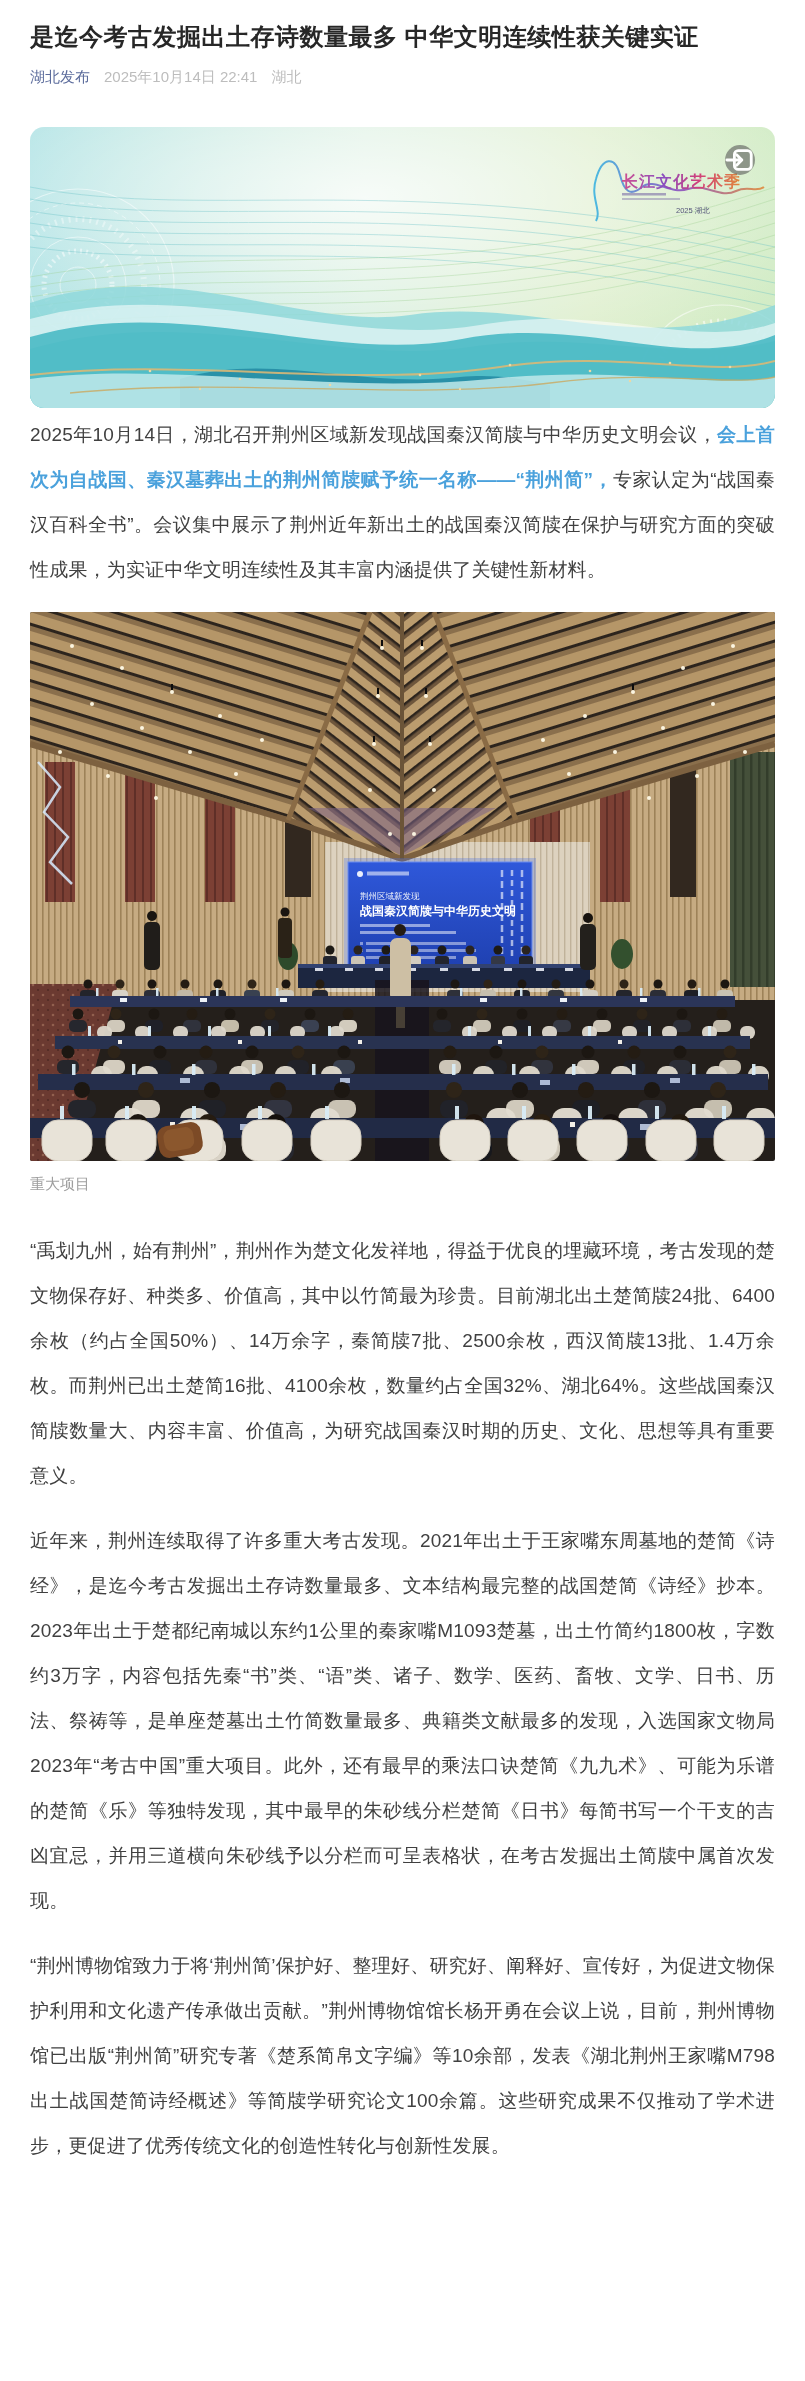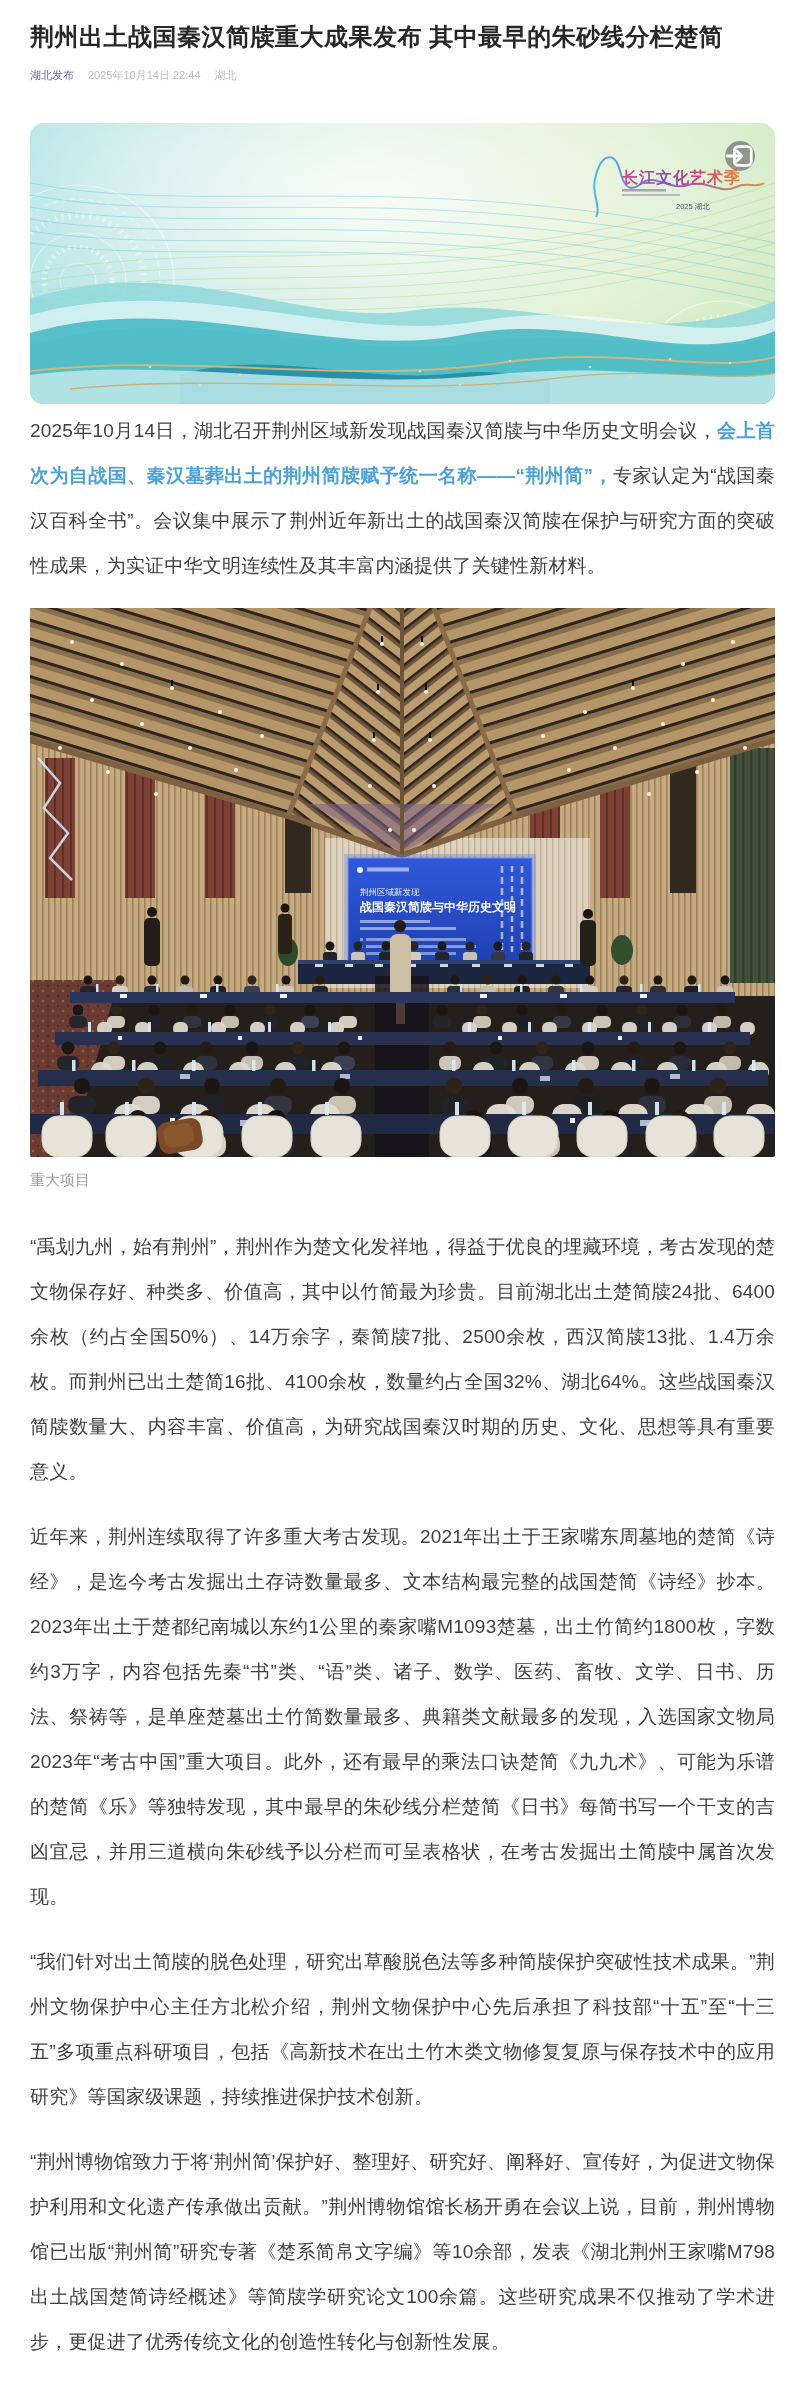--- a/index.html
+++ b/index.html
@@ -1,41 +1,41 @@
 <!DOCTYPE html>
 <html><head>
 <meta charset="utf-8">
 <style>
   *{box-sizing:border-box}
   html,body{margin:0;padding:0;background:#ffffff}
   body{width:805px;font-family:"Liberation Sans","DejaVu Sans",sans-serif;color:#3d3d3d}
   .article{padding:14px 30px 8px}
   .title{font-size:24px;line-height:34px;font-weight:700;color:#272727;margin:6px 0 14px;letter-spacing:.5px}
-  .byline{display:flex;align-items:center;gap:14px;font-size:11px;color:#bdbdbd;margin:0 0 40px}
+  .byline{display:flex;align-items:center;gap:14px;font-size:15px;color:#bdbdbd;margin:0 0 40px}
   .byline .source{color:#5c6c9c;text-decoration:none;cursor:pointer}
   .banner{position:relative;width:100%;height:281px;margin:0 0 4px;border-radius:14px;overflow:hidden}
   .banner svg{display:block;width:100%;height:100%}
   .expand-btn{position:absolute;top:18px;right:20px;width:30px;height:30px;border-radius:50%;background:rgba(90,90,90,.6);display:flex;align-items:center;justify-content:center;cursor:pointer}
   .para{font-size:19px;line-height:45px;text-align:justify;color:#404040;margin:0 0 20px;letter-spacing:.2px}
   .para .hl{color:#4aa1dc;font-weight:700}
   figure{margin:0}
   .photo{width:100%;margin:2px 0 0}
   .photo svg{display:block;width:100%;height:549px;border-radius:2px}
   .caption{font-size:15px;color:#9e9e9e;margin:14px 0 34px}
 </style>
 </head>
 <body>
 
 <article class="article">
 
-  <h1 class="title">荆州出土战国秦汉简牍重大成果发布 其中最早的朱砂线分栏楚简</h1>
+  <h1 class="title">是迄今考古发掘出土存诗数量最多 中华文明连续性获关键实证</h1>
 
   <div class="byline">
     <a class="source">湖北发布</a>
-    <span>2025年10月14日 22:44</span>
+    <span>2025年10月14日 22:41</span>
     <span>湖北</span>
   </div>
 
   <figure class="banner">
     <svg viewBox="0 0 745 281" preserveAspectRatio="none">
       <defs>
         <linearGradient id="bbg" x1="0" y1="0" x2="1" y2="0">
           <stop offset="0" stop-color="#aee2e4"></stop>
             <stop offset=".45" stop-color="#d6eedd"></stop>
           <stop offset=".75" stop-color="#ddeecb"></stop>
@@ -624,16 +624,15 @@
             <rect x="134" y="516" width="30" height="22" rx="8" fill="#8f5a30" opacity=".8"></rect>
           </g>
         </g>
       </g>
     </svg>
     <figcaption class="caption">重大项目</figcaption>
   </figure>
 
   <p class="para">“禹划九州，始有荆州”，荆州作为楚文化发祥地，得益于优良的埋藏环境，考古发现的楚文物保存好、种类多、价值高，其中以竹简最为珍贵。目前湖北出土楚简牍24批、6400余枚（约占全国50%）、14万余字，秦简牍7批、2500余枚，西汉简牍13批、1.4万余枚。而荆州已出土楚简16批、4100余枚，数量约占全国32%、湖北64%。这些战国秦汉简牍数量大、内容丰富、价值高，为研究战国秦汉时期的历史、文化、思想等具有重要意义。</p>
   <p class="para">近年来，荆州连续取得了许多重大考古发现。2021年出土于王家嘴东周墓地的楚简《诗经》，是迄今考古发掘出土存诗数量最多、文本结构最完整的战国楚简《诗经》抄本。 2023年出土于楚都纪南城以东约1公里的秦家嘴M1093楚墓，出土竹简约1800枚，字数约3万字，内容包括先秦“书”类、“语”类、诸子、数学、医药、畜牧、文学、日书、历法、祭祷等，是单座楚墓出土竹简数量最多、典籍类文献最多的发现，入选国家文物局2023年“考古中国”重大项目。此外，还有最早的乘法口诀楚简《九九术》、可能为乐谱的楚简《乐》等独特发现，其中最早的朱砂线分栏楚简《日书》每简书写一个干支的吉凶宜忌，并用三道横向朱砂线予以分栏而可呈表格状，在考古发掘出土简牍中属首次发现。</p>
-  <p class="para">“我们针对出土简牍的脱色处理，研究出草酸脱色法等多种简牍保护突破性技术成果。”荆州文物保护中心主任方北松介绍，荆州文物保护中心先后承担了科技部“十五”至“十三五”多项重点科研项目，包括《高新技术在出土竹木类文物修复复原与保存技术中的应用研究》等国家级课题，持续推进保护技术创新。</p>
   <p class="para">“荆州博物馆致力于将‘荆州简’保护好、整理好、研究好、阐释好、宣传好，为促进文物保护利用和文化遗产传承做出贡献。”荆州博物馆馆长杨开勇在会议上说，目前，荆州博物馆已出版“荆州简”研究专著《楚系简帛文字编》等10余部，发表《湖北荆州王家嘴M798出土战国楚简诗经概述》等简牍学研究论文100余篇。这些研究成果不仅推动了学术进步，更促进了优秀传统文化的创造性转化与创新性发展。</p>
 
 </article>
 
 </body></html>

